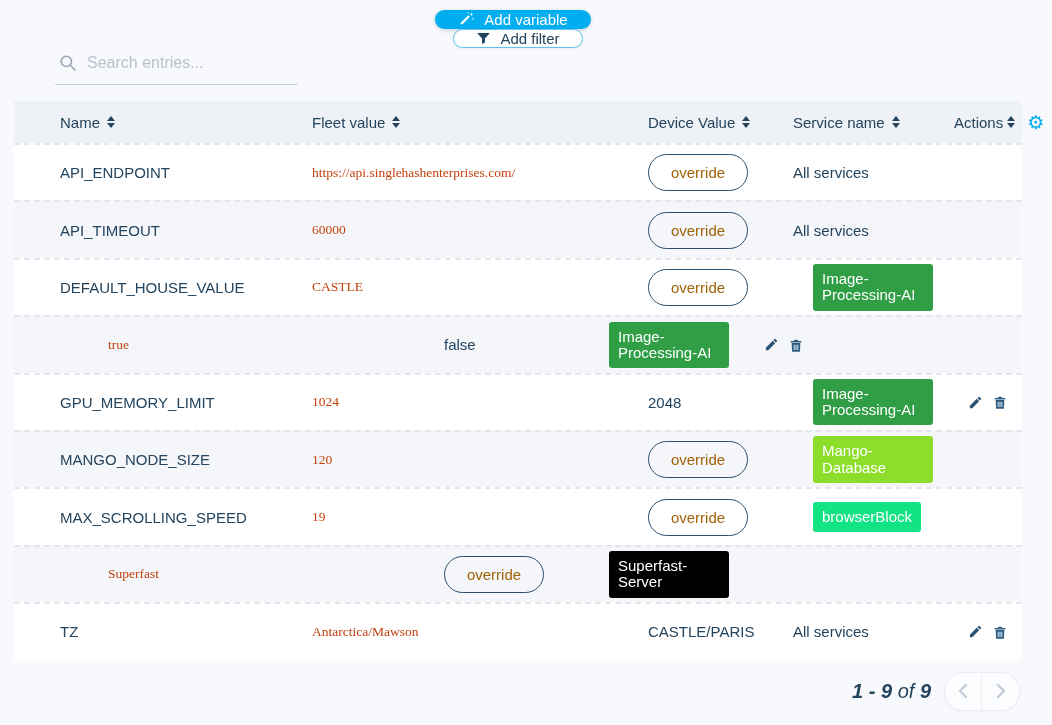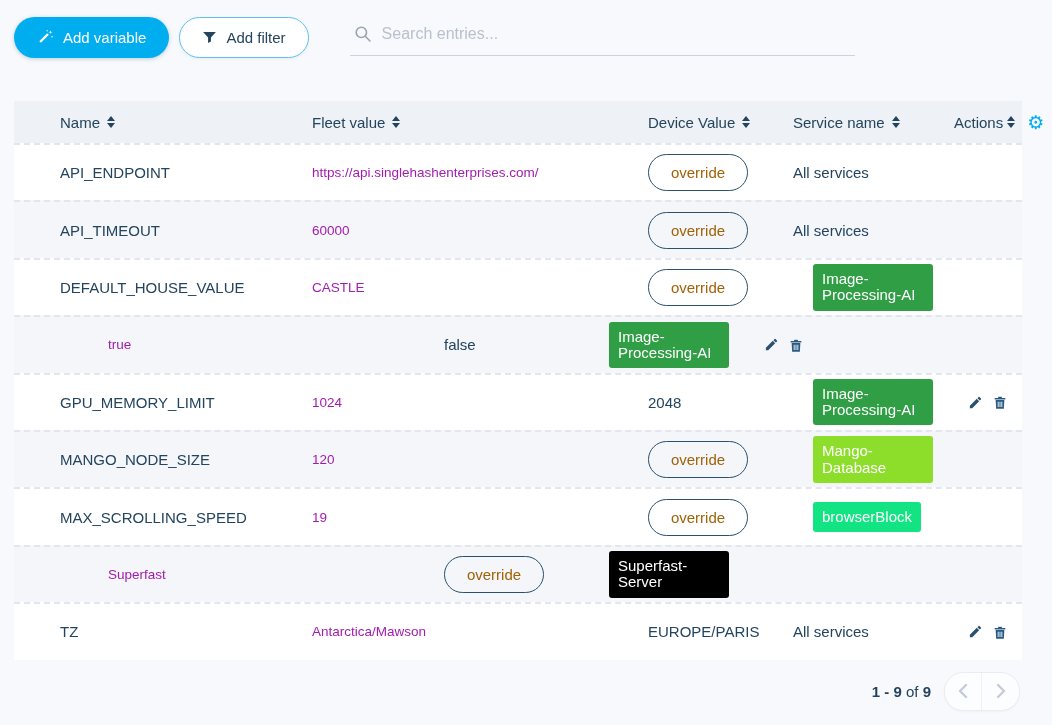--- a/index.html
+++ b/index.html
@@ -10,20 +10,21 @@
     color: #23445e;
     font-size: 15px;
   }
 
   
   .toolbar {
     display: flex;
     align-items: center;
     padding: 10px 40px 0 14px;
     height: 64px;
+    flex-direction: column;
   }
   .btn {
     display: inline-flex;
     align-items: center;
     gap: 9px;
     height: 41px;
     padding: 0 22px;
     border-radius: 21px;
     font-size: 15px;
     cursor: pointer;
@@ -97,23 +98,23 @@
   .c-actions { flex: 1; display: flex; align-items: center; }
   .hcell { display: inline-flex; align-items: center; }
   .sort { display: inline-flex; flex-direction: column; gap: 2px; margin-left: 7px; }
   .sort i { display: block; width: 0; height: 0; border-left: 4px solid transparent; border-right: 4px solid transparent; }
   .sort .up { border-bottom: 5px solid #23445e; }
   .sort .dn { border-top: 5px solid #23445e; }
   .gear-glyph { font-size: 19px; color: #00aeef; margin-left: 12px; line-height: 1; cursor: pointer; }
   .hdr-chevron { margin-left: 12px; cursor: pointer; }
 
   .mono {
-    font-family: Liberation Sans, sans-serif;
+    font-family: Liberation Serif, serif;
     font-size: 13.5px;
-    color: #a21caf;
+    color: #c2410c;
   }
   .pill {
     display: inline-block;
     min-width: 100px;
     padding: 9px 0;
     text-align: center;
     border: 1px solid #2a506f;
     border-radius: 999px;
     color: #a16207;
     background: transparent;
@@ -133,21 +134,21 @@
   .icon-btn + .icon-btn { margin-left: 9px; }
 
   
   .pagination {
     display: flex;
     align-items: center;
     justify-content: flex-end;
     gap: 13px;
     margin: 12px 32px 0 0;
   }
-  .page-info { font-size: 15px; color: #23445e; }
+  .page-info { font-size: 20px; color: #23445e; font-style: italic; }
   .page-info b { font-weight: 700; }
   .pager {
     display: inline-flex;
     border: 1px solid #e9edf3;
     border-radius: 19px;
     overflow: hidden;
     background: #fcfdff;
     box-shadow: 0 1px 2px rgba(40,60,90,.04);
   }
   .pager button {
@@ -341,21 +342,21 @@
         <div class="c-spacer"></div>
         <div class="c-fleet mono">Superfast</div>
         <div class="c-device"><span class="pill">override</span></div>
         <div class="c-service"><span class="badge" style="background: #000000;">Superfast-Server</span></div>
         <div class="c-actions" style="padding-left: 14px;"></div>
       </div>
       <div class="tr">
         <div class="c-spacer"></div>
         <div class="c-name">TZ</div>
         <div class="c-fleet mono">Antarctica/Mawson</div>
-        <div class="c-device"><span>EUROPE/PARIS</span></div>
+        <div class="c-device"><span>CASTLE/PARIS</span></div>
         <div class="c-service"><span>All services</span></div>
         <div class="c-actions" style="padding-left: 14px;">
           <button class="icon-btn">
             <svg viewBox="0 0 24 24" width="15" height="15">
               <path fill="#2a506f" d="M3 17.25V21h3.75L17.81 9.94l-3.75-3.75L3 17.25zM20.71 7.04a1 1 0 0 0 0-1.41l-2.34-2.34a1 1 0 0 0-1.41 0l-1.83 1.83 3.75 3.75 1.83-1.83z"></path>
             </svg>
           </button>
           <button class="icon-btn">
             <svg viewBox="0 0 24 24" width="16" height="16">
               <path fill="#2a5a80" d="M4 6h16v2.2H4z"></path>

